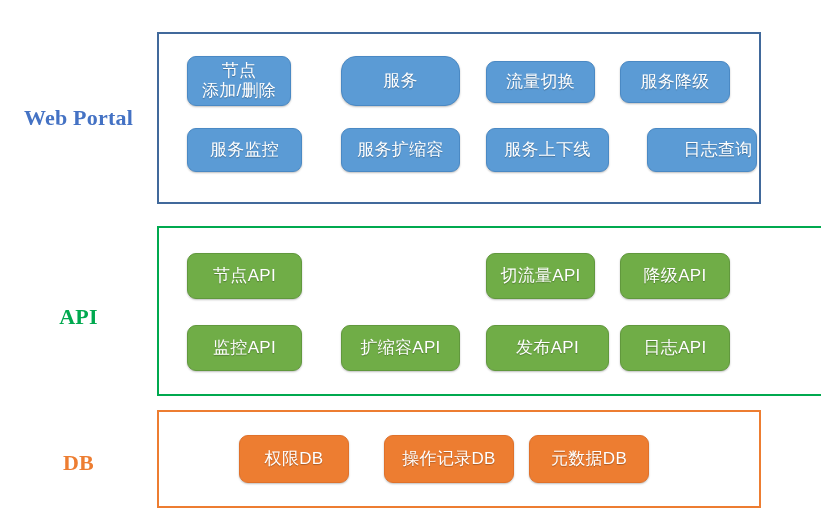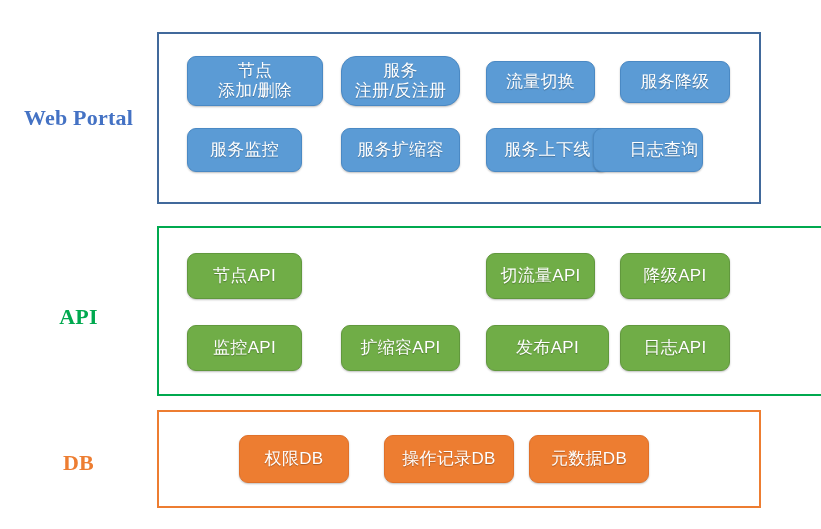--- a/index.html
+++ b/index.html
@@ -88,30 +88,29 @@
 </style>
 </head>
 <body>
 
 <div id="canvas">
 
   <div class="tier-label web">Web Portal</div>
 
   <div class="frame web">
 
-    <div class="chip blue" style="left:28px; top:22px; width:136px; height:50px;">
+    <div class="chip blue" style="left:28px; top:22px; width:104px; height:50px;">
       <span class="lines">
         <span>节点</span>
         <span>添加/删除</span>
       </span>
     </div>
     <div class="chip blue" style="left:182px; top:22px; width:119px; height:50px;border-radius:15px;">
       <span class="lines">
         <span>服务</span>
-        <span>注册/反注册</span>
       </span>
     </div>
     <div class="chip blue" style="left:327px; top:27px; width:109px; height:42px;">
       <span class="lines">
         <span>流量切换</span>
       </span>
     </div>
     <div class="chip blue" style="left:461px; top:27px; width:110px; height:42px;">
       <span class="lines">
         <span>服务降级</span>
@@ -126,21 +125,21 @@
     <div class="chip blue" style="left:182px; top:94px; width:119px; height:44px;">
       <span class="lines">
         <span>服务扩缩容</span>
       </span>
     </div>
     <div class="chip blue" style="left:327px; top:94px; width:123px; height:44px;">
       <span class="lines">
         <span>服务上下线</span>
       </span>
     </div>
-    <div class="chip blue" style="left:434px; top:94px; width:110px; height:44px;padding-left:32px;">
+    <div class="chip blue" style="left:488px; top:94px; width:110px; height:44px;padding-left:32px;">
       <span class="lines">
         <span>日志查询</span>
       </span>
     </div>
   </div>
 
   <div class="tier-label api">API</div>
 
   <div class="frame api">
 

